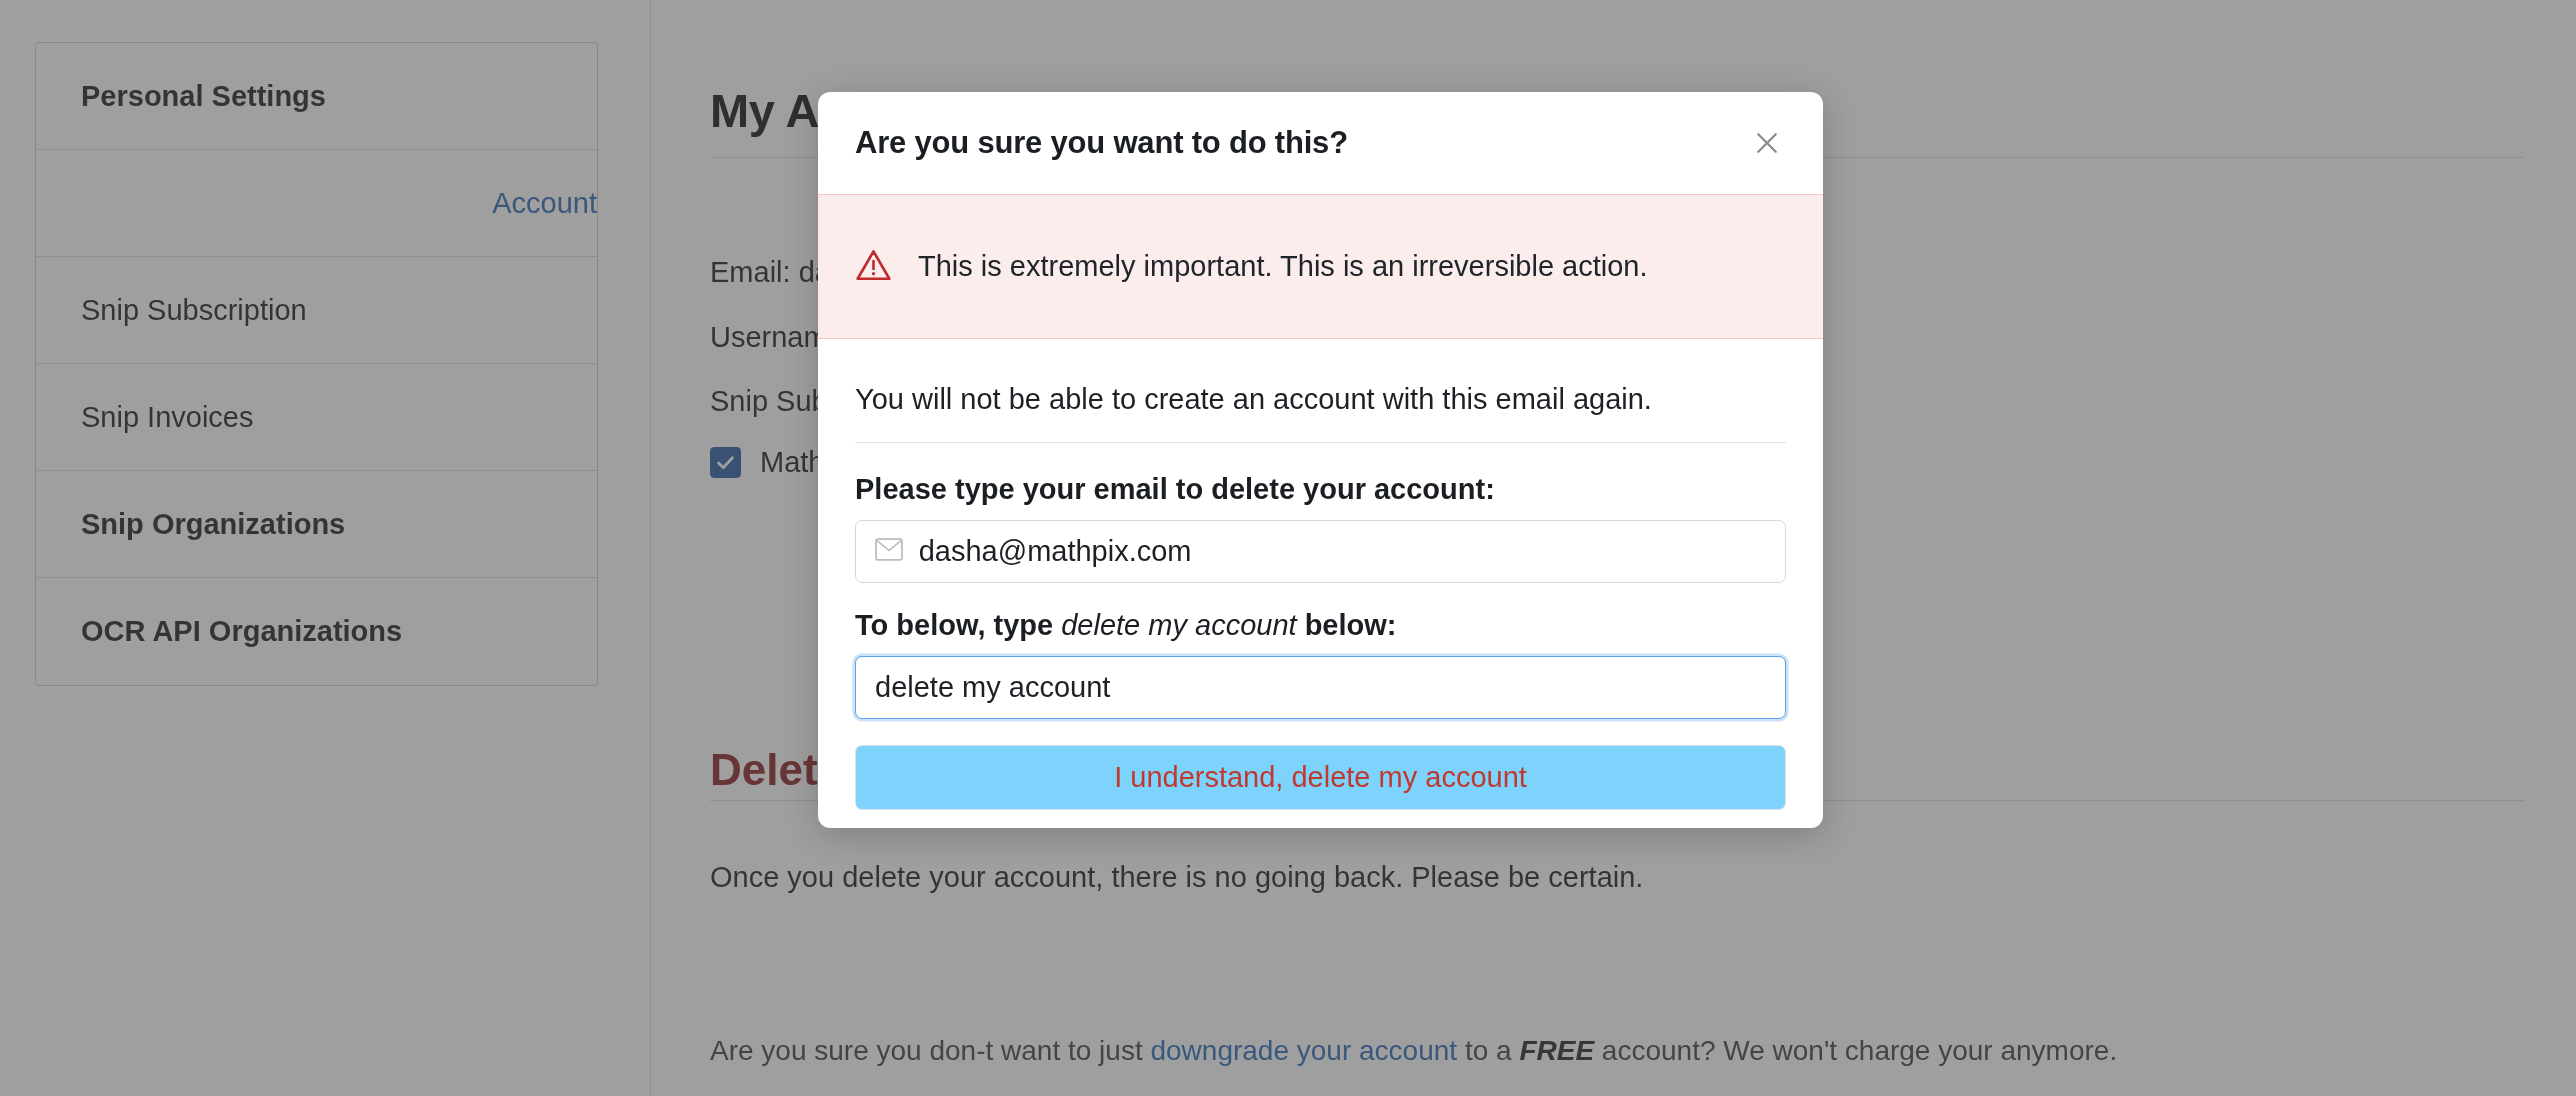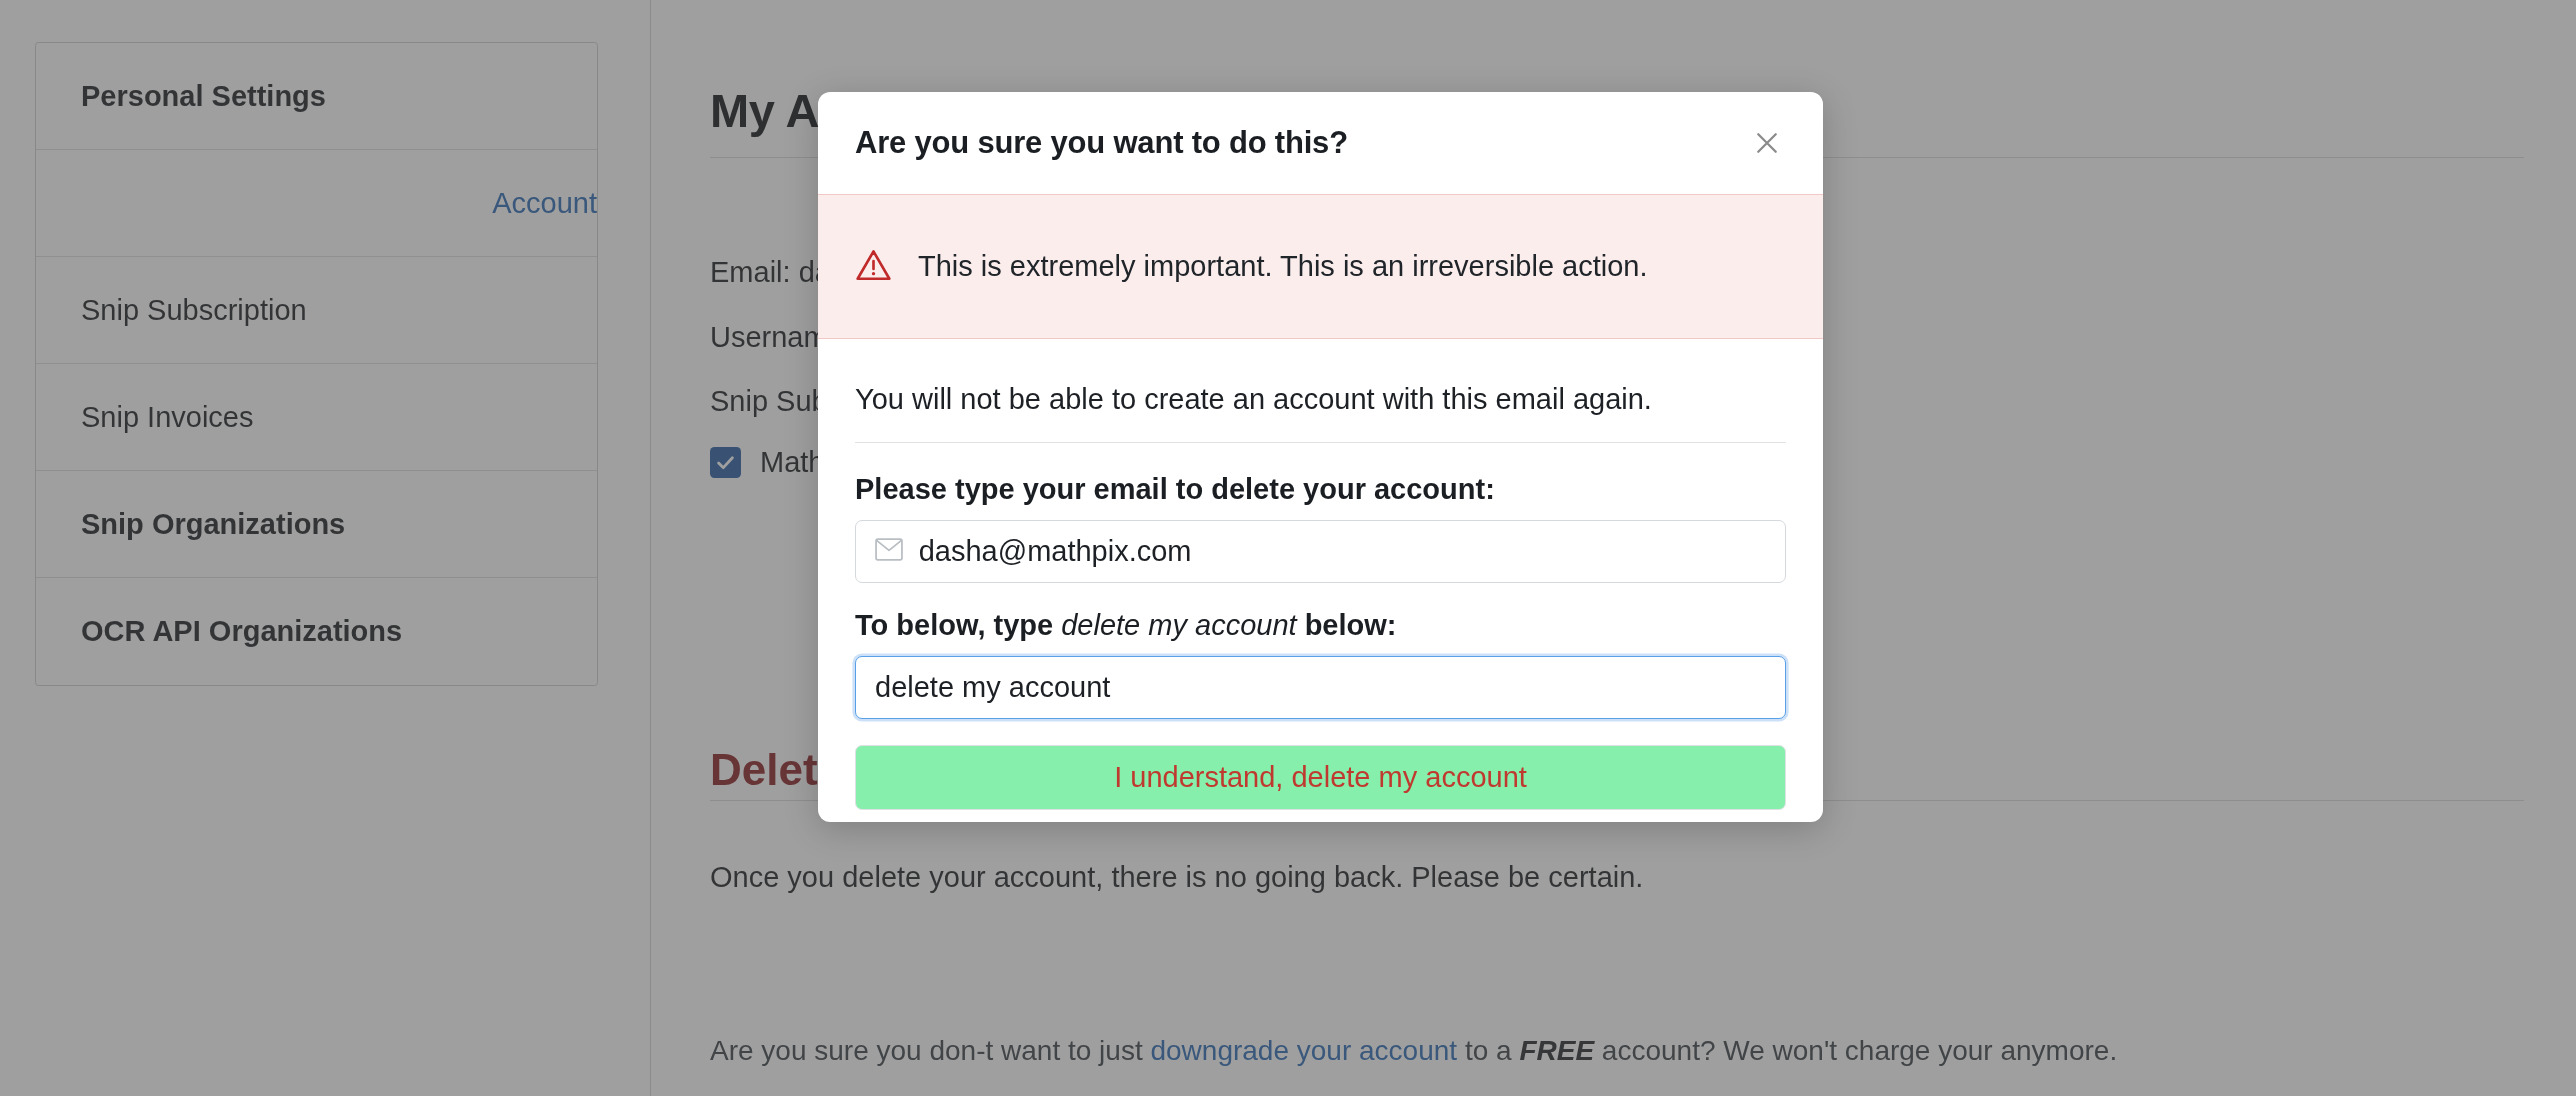--- a/index.html
+++ b/index.html
@@ -208,21 +208,21 @@
     align-items: center;
     padding: 0 37px;
   }
   #warning-icon { flex: 0 0 auto; margin-right: 26px; display:block; }
   #warning-text {
     font-size: 29px;
     color: #20252a;
   }
 
   #modal-body {
-    padding: 21px 37px 12px 37px;
+    padding: 21px 37px 18px 37px;
   }
   #body-note {
     font-size: 29px;
     color: #1d2125;
     padding: 23px 0 26px 0;
   }
   #body-divider {
     height: 0.9px;
     background: #e2e2e2;
     margin-bottom: 30px;
@@ -260,21 +260,21 @@
     width: 100%;
     font-family: "Liberation Sans", sans-serif;
     padding: 0;
   }
 
   #confirm-delete-button {
     width: 100%;
     height: 65px;
     border: 0.9px solid #dfe2e5;
     border-radius: 7px;
-    background: #86efac;
+    background: #7dd3fc;
     color: #c0392f;
     font-size: 29px;
     font-family: "Liberation Sans", sans-serif;
     cursor: pointer;
     display: flex;
     align-items: center;
     justify-content: center;
   }
 </style>
 </head>

